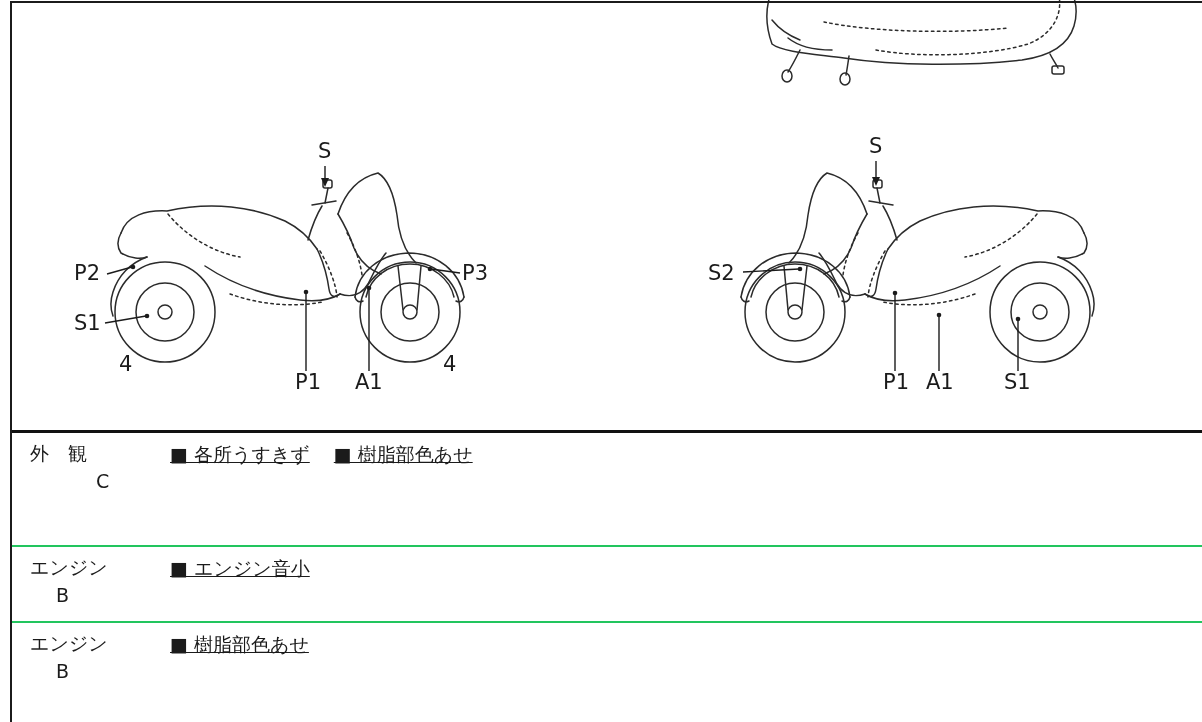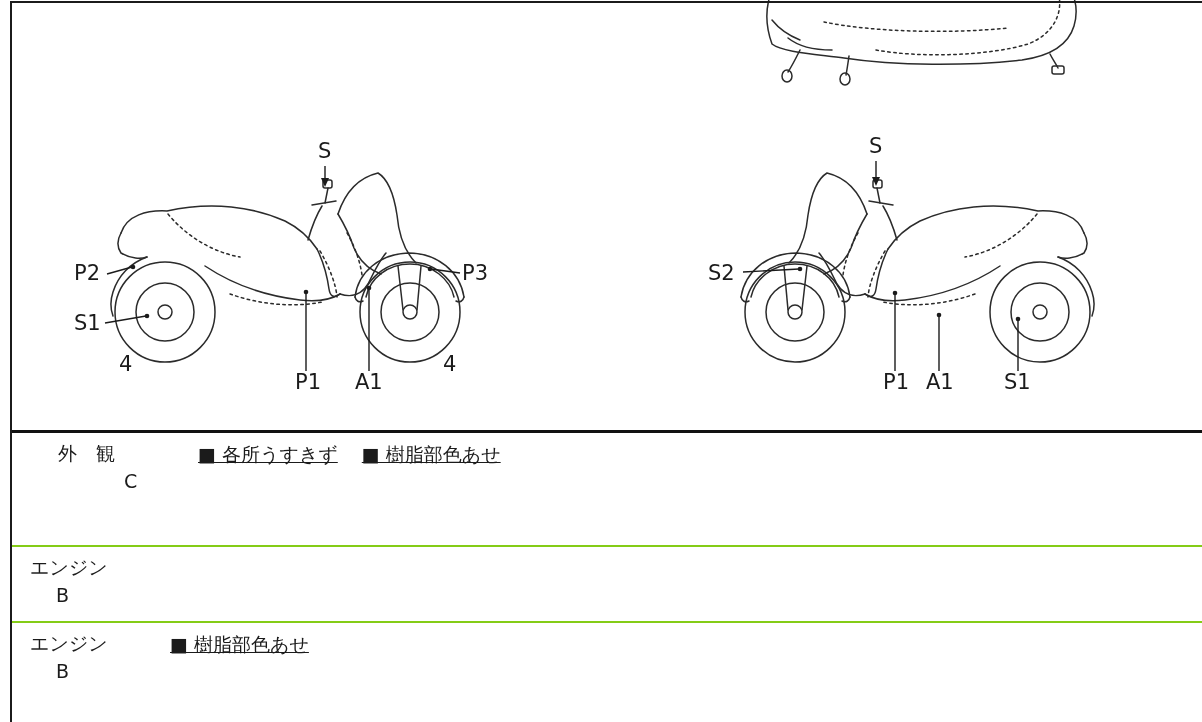--- a/index.html
+++ b/index.html
@@ -5,22 +5,22 @@
   html,body{margin:0;padding:0;background:#e8e8e8;}
   .page{
     position:relative;width:1202px;height:722px;background:#ffffff;overflow:hidden;
     font-family:"DejaVu Sans","Liberation Sans",sans-serif;color:#1b1b1b;
   }
   .frame-top{position:absolute;left:10px;right:0;top:1px;height:2px;background:#1b1b1b;z-index:3;}
   .frame-left{position:absolute;left:10px;top:1px;bottom:0;width:2px;background:#1b1b1b;z-index:3;}
   svg.diagram{position:absolute;left:0;top:0;z-index:1;}
   svg.diagram text{font-size:21px;fill:#1b1b1b;font-family:"DejaVu Sans","Liberation Sans",sans-serif;}
   .cond-table{position:absolute;left:12px;right:0;top:430px;bottom:0;display:flex;flex-direction:column;z-index:2;}
-  .row{display:flex;box-sizing:border-box;border-top:2px solid #84cc16;}
-  .row-0{border-top:3px solid #111111;height:115px;padding-left:28px;}
+  .row{display:flex;box-sizing:border-box;border-top:2px solid #22c55e;}
+  .row-0{border-top:3px solid #111111;height:115px;}
   .row-1{height:76px;}
   .row-2{height:75px;}
   .row-3{flex:1;}
   .cat{width:150px;box-sizing:border-box;padding-top:9px;flex:0 0 auto;}
   .cat-name{font-size:19px;line-height:23px;padding-left:18px;white-space:nowrap;}
   .grade{font-size:19px;line-height:23px;margin-top:5px;padding-left:44px;}
   .grade-wide{padding-left:84px;}
   .notes{flex:1;box-sizing:border-box;padding:10px 10px 0 8px;font-size:19px;line-height:23px;text-decoration:underline;}
   .note-item{margin-right:24px;white-space:nowrap;}
 </style>
@@ -136,20 +136,21 @@
         <div class="cat-name">外　観</div>
         <div class="grade grade-wide">C</div>
       </div>
       <div class="notes"><span class="note-item">■ 各所うすきず</span><span class="note-item">■ 樹脂部色あせ</span></div>
     </div>
     <div class="row row-1">
       <div class="cat">
         <div class="cat-name">エンジン</div>
         <div class="grade">B</div>
       </div>
+      <div class="notes"><span class="note-item">■ エンジン音小</span></div>
     </div>
     <div class="row row-2">
       <div class="cat">
         <div class="cat-name">エンジン</div>
         <div class="grade">B</div>
       </div>
       <div class="notes"><span class="note-item">■ 樹脂部色あせ</span></div>
     </div>
   </div>
 </div>

